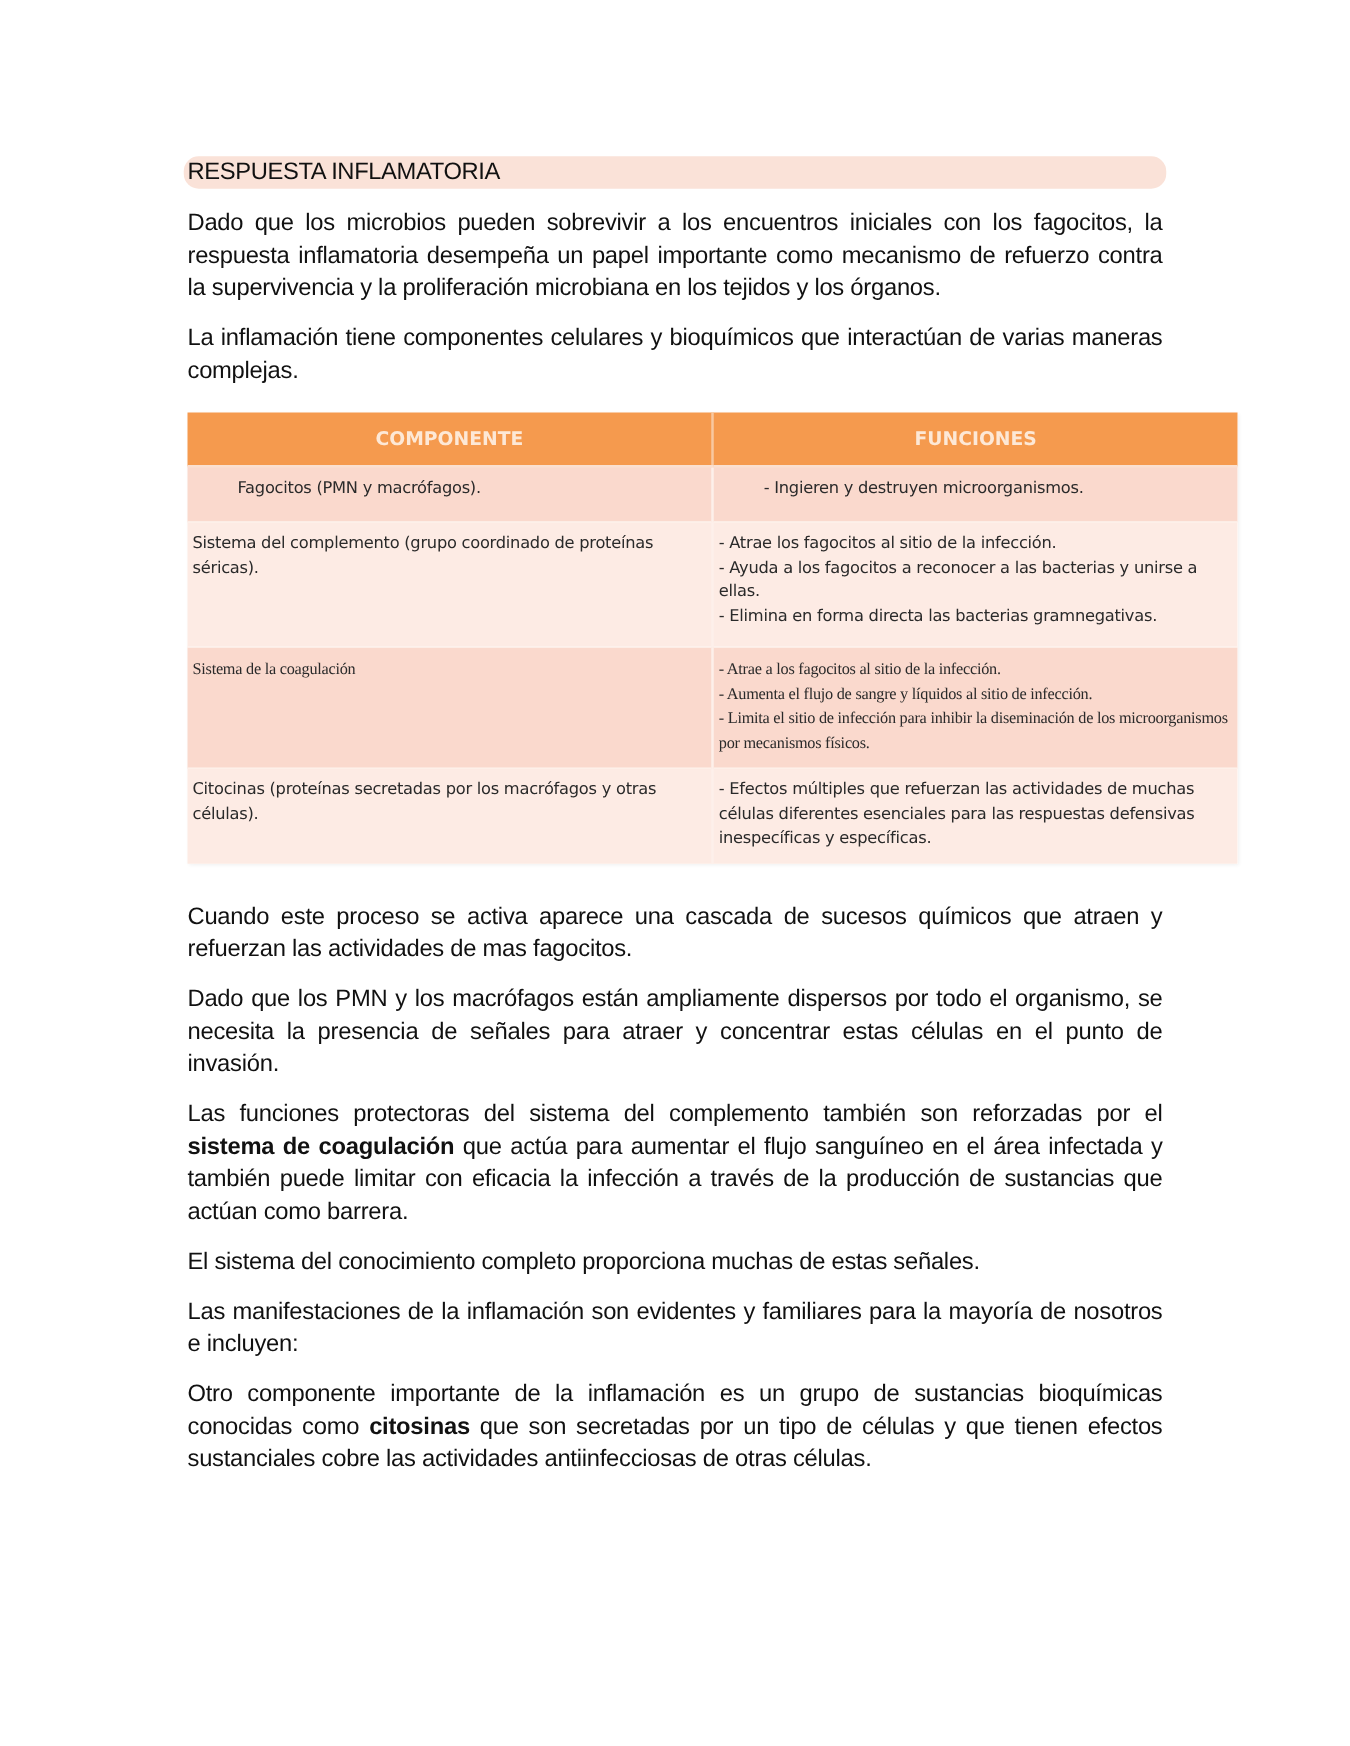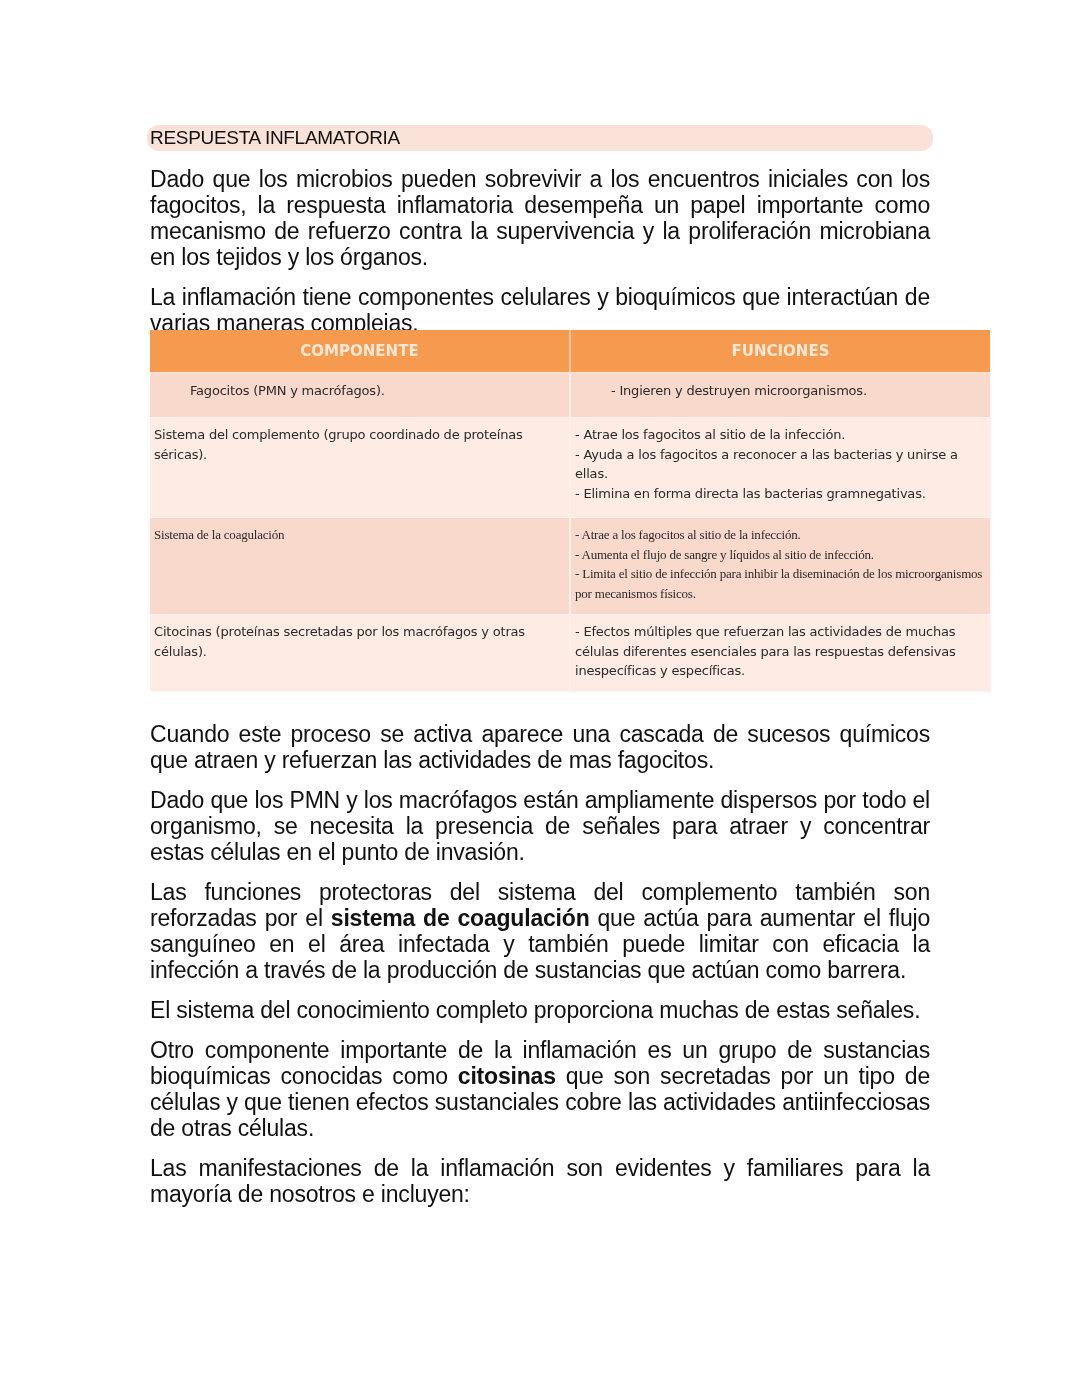--- a/index.html
+++ b/index.html
@@ -26,21 +26,21 @@
       margin-left: -3px;
       padding: 1px 3px 2px 3px;
       font-size: 19px;
       line-height: 23px;
       letter-spacing: -0.3px;
       width: 780px;
       border-radius: 12px;
     }
     p {
       margin: 0;
-      font-size: 23px;
+      font-size: 19px;
       line-height: 26px;
       text-align: justify;
       letter-spacing: -0.2px;
     }
     .p1 { margin-top: 15px; }
     .p2 { margin-top: 14px; }
     .gap { margin-top: 14px; }
     b { font-weight: bold; }
 
     .table-wrap {
@@ -142,15 +142,15 @@
       </tr>
     </tbody>
   </table>
 </div>
 
 <div class="page2">
   <p class="gap">Cuando este proceso se activa aparece una cascada de sucesos químicos que atraen y refuerzan las actividades de mas fagocitos.</p>
   <p class="gap">Dado que los PMN y los macrófagos están ampliamente dispersos por todo el organismo, se necesita la presencia de señales para atraer y concentrar estas células en el punto de invasión.</p>
   <p class="gap"><span>Las funciones protectoras del sistema del complemento también son reforzadas por el </span><b>sistema de coagulación</b><span> que actúa para aumentar el flujo sanguíneo en el área infectada y también puede limitar con eficacia la infección a través de la producción de sustancias que actúan como barrera.</span></p>
   <p class="gap">El sistema del conocimiento completo proporciona muchas de estas señales.</p>
+  <p class="gap">Las manifestaciones de la inflamación son evidentes y familiares para la mayoría de nosotros e incluyen:</p>
   <p class="gap"><span>Otro componente importante de la inflamación es un grupo de sustancias bioquímicas conocidas como </span><b>citosinas</b><span> que son secretadas por un tipo de células y que tienen efectos sustanciales cobre las actividades antiinfecciosas de otras células.</span></p>
-  <p class="gap">Las manifestaciones de la inflamación son evidentes y familiares para la mayoría de nosotros e incluyen:</p>
 </div>
 
 </body></html>

